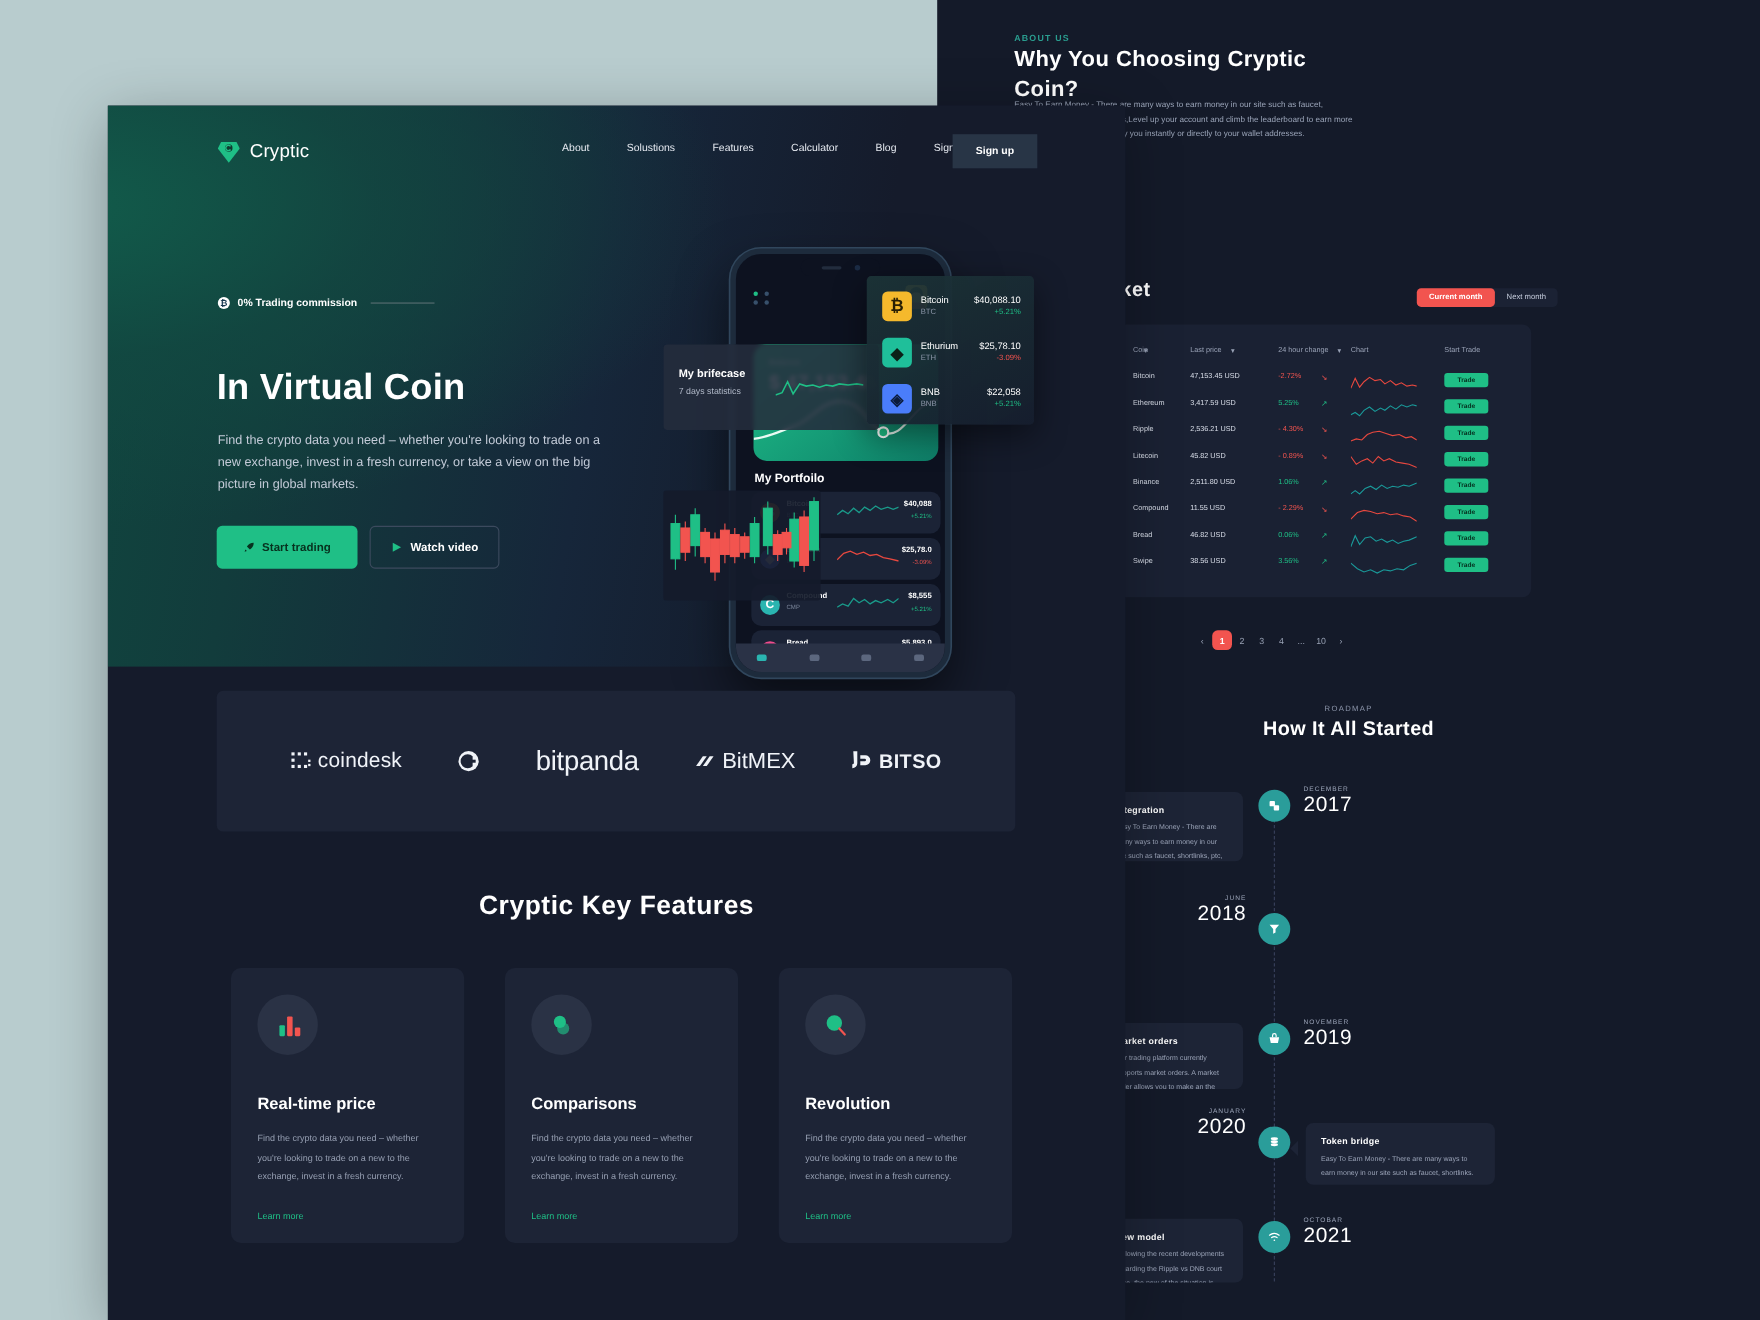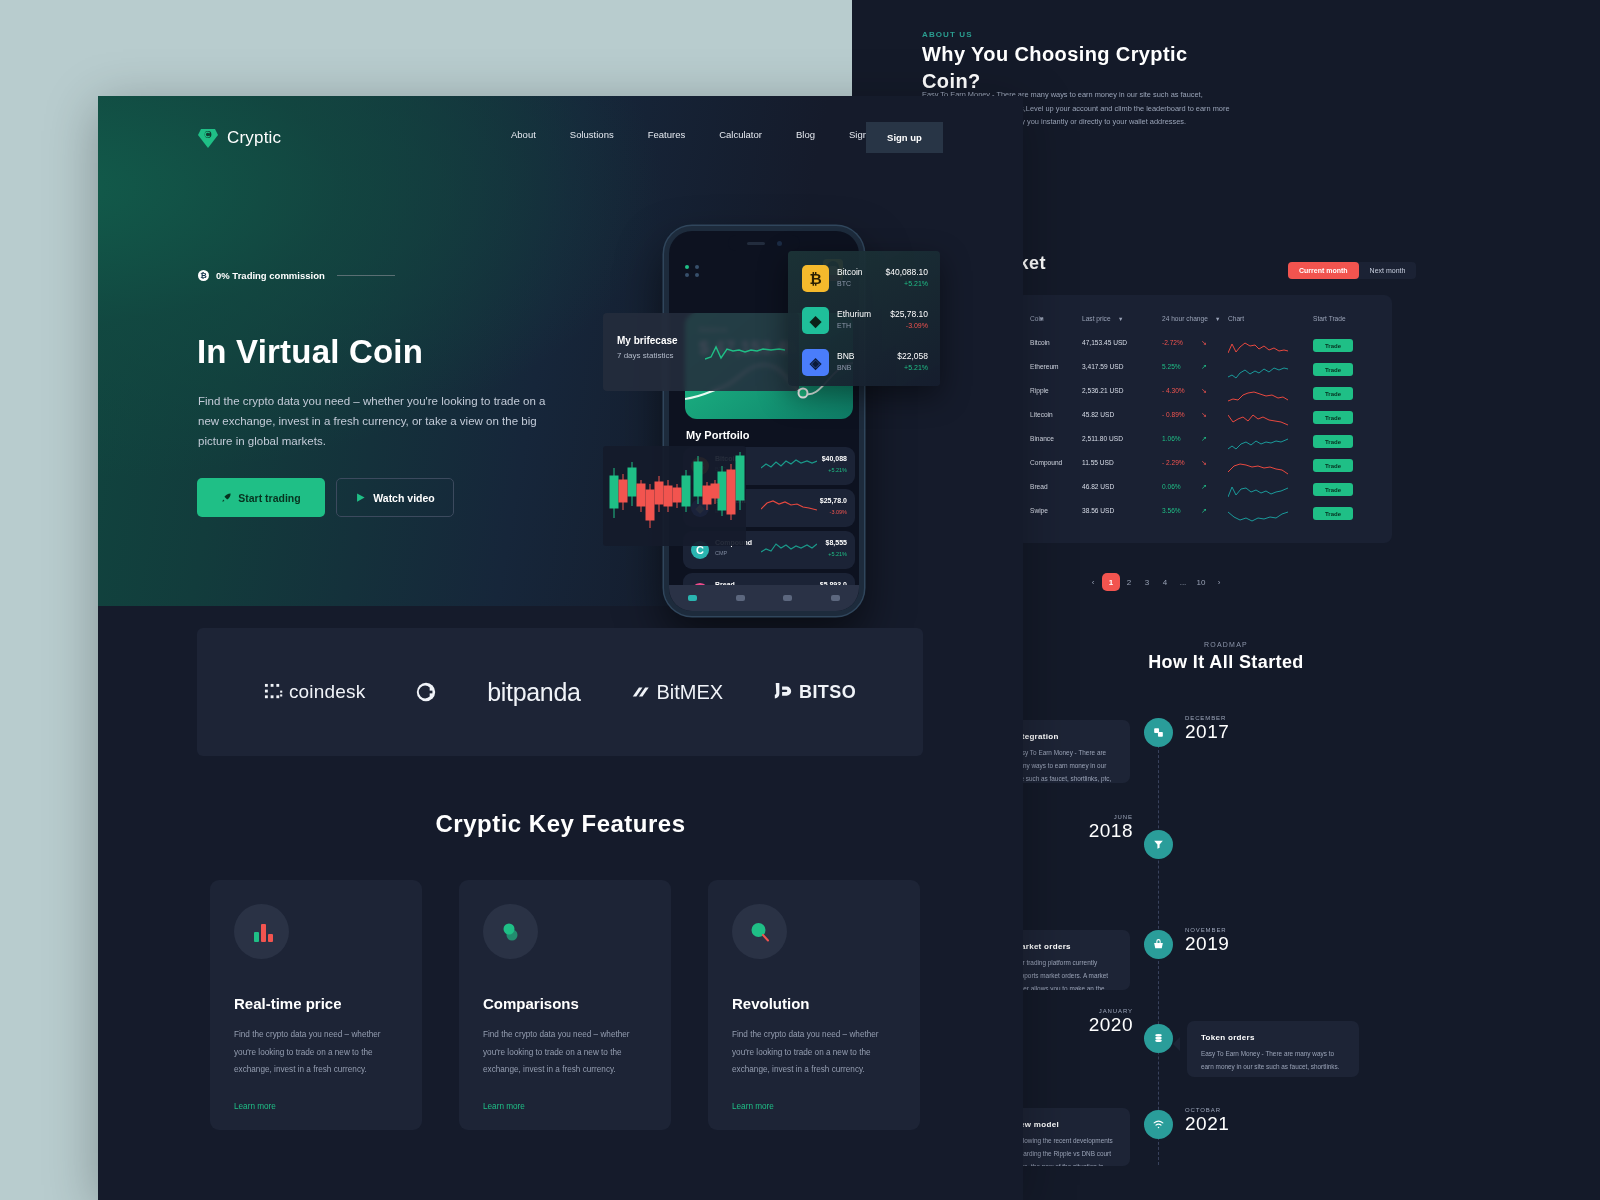--- a/index.html
+++ b/index.html
@@ -392,21 +392,21 @@
         <ellipse cx="12" cy="6" rx="6" ry="2.4"></ellipse>
         <ellipse cx="12" cy="11" rx="6" ry="2.4"></ellipse>
         <ellipse cx="12" cy="16" rx="6" ry="2.4"></ellipse>
       </svg>
   </div>
   <div class="rm-year" style="left:1080px;top:1008px;text-align:right;width:53px">
     <div class="mo">JANUARY</div>
     <div class="yr">2020</div>
   </div>
   <div class="rm-card" style="left:1187px;top:1021px;width:172px;height:56px">
-    <h4>Token orders</h4>
+    <h4>Token bridge</h4>
     <p>Easy To Earn Money - There are many ways to earn money in our site such as faucet, shortlinks.</p>
     <div class="tip" style="left:-14px;top:16px;border-right-color:#1d2436;border-left:0"></div>
   </div>
 
   <div class="rm-node" style="top:1110px">
     <svg viewBox="0 0 24 24" fill="none" stroke="#fff" stroke-width="2.2" stroke-linecap="round">
       <path d="M4 9a13 13 0 0116 0"></path>
         <path d="M7.5 13a8 8 0 019 0"></path>
         <circle cx="12" cy="17.5" r="1.4" fill="#fff" stroke="none"></circle>
       </svg>

